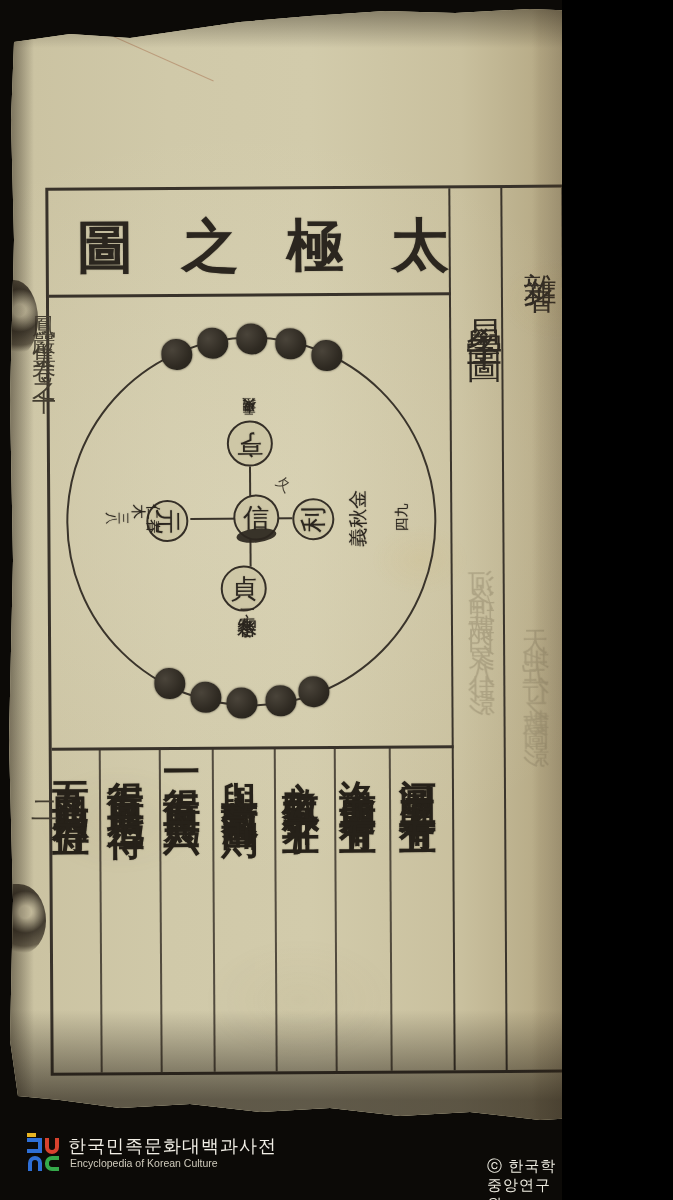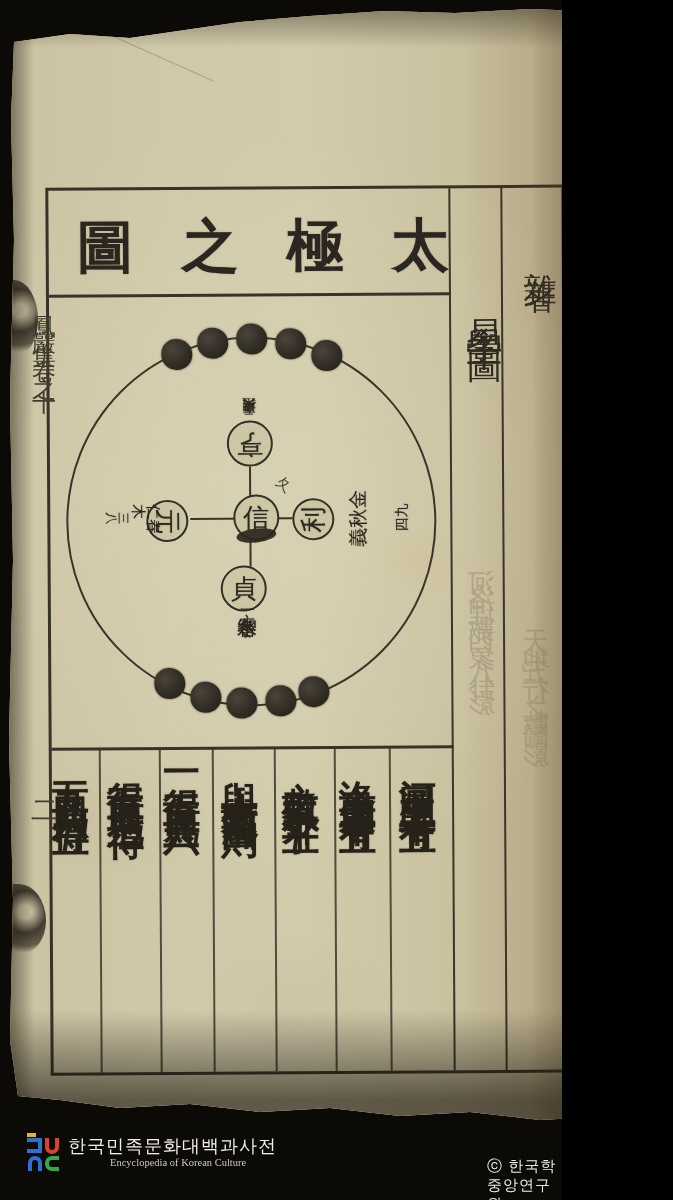--- a/index.html
+++ b/index.html
@@ -73,21 +73,21 @@
   .margin-title{position:absolute;left:28px;top:296px;font-size:24px;letter-spacing:15px;
     color:#433d30;filter:blur(0.2px);}
   .page-num{position:absolute;left:31px;top:792px;font-size:27px;color:#433d30;}
   .stamp{position:absolute;border-radius:40% 55% 50% 45%;
     background:radial-gradient(circle at 60% 40%, rgba(200,190,160,0.5) 12%, rgba(52,45,35,0.9) 40%, rgba(70,62,48,0.75) 65%, transparent 78%);
     filter:blur(0.4px);}
   
   .footer-kr{position:absolute;left:68px;top:1134px;font-size:18px;color:#f2efe6;
     font-family:"Liberation Sans", sans-serif;letter-spacing:1px;}
   .footer-en{position:absolute;left:70px;top:1157px;font-size:10.5px;color:#cfcabb;
-    font-family:Liberation Serif, serif;margin-left:40px;}
+    font-family:Liberation Sans, sans-serif;}
   .copyright{position:absolute;left:487px;top:1157px;font-size:15px;color:#eceadf;
     font-family:"Liberation Sans", sans-serif;letter-spacing:1px;}
   .logo-mark{position:absolute;left:27px;top:1138px;width:36px;height:36px;}
   .logo-piece{position:absolute;box-sizing:border-box;}
   .lp-yellow{left:0;top:-5px;width:9px;height:4px;background:#e8b422;}
   .lp-tl{left:0;top:0;width:15px;height:15px;border:4px solid #2e6fd6;border-left:none;}
   .lp-tr{left:18px;top:0;width:14px;height:16px;border:4px solid #d8422e;border-top:none;border-radius:0 0 7px 7px;}
   .lp-bl{left:1px;top:18px;width:14px;height:15px;border:4px solid #2e6fd6;border-bottom:none;border-radius:7px 7px 0 0;}
   .lp-br{left:18px;top:18px;width:14px;height:15px;border:4px solid #35a94a;border-right:none;border-radius:7px 0 0 7px;}
 </style>

